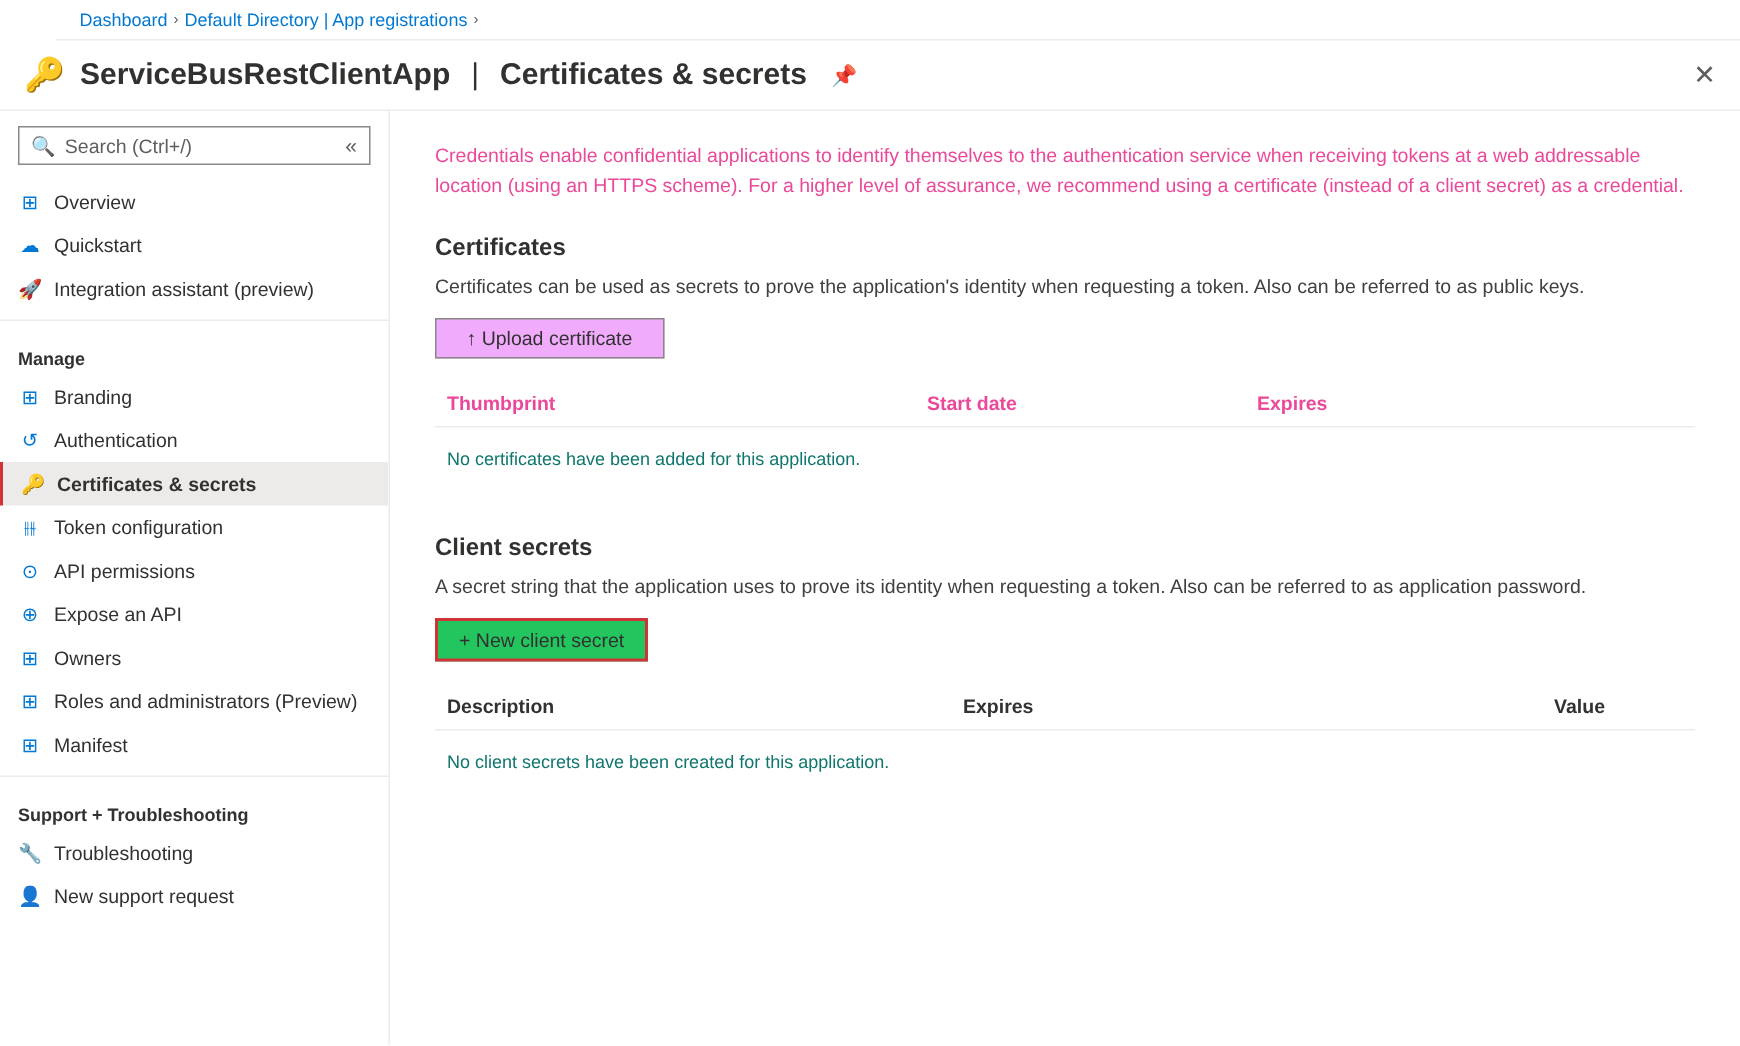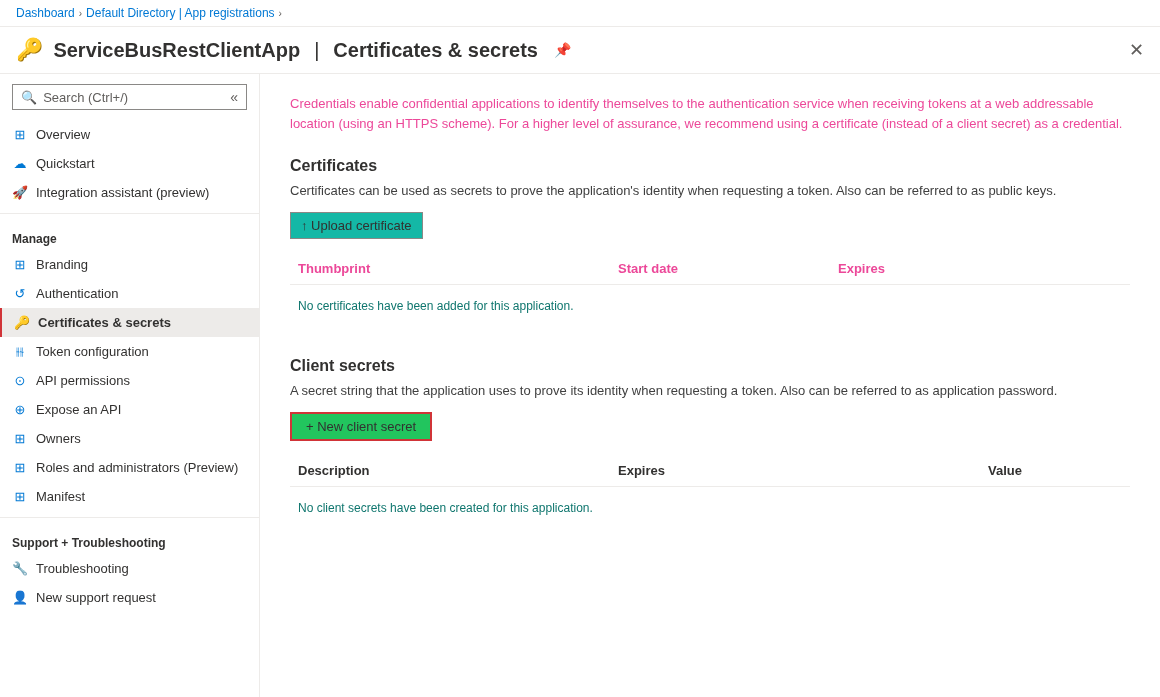--- a/index.html
+++ b/index.html
@@ -1,19 +1,19 @@
 <!DOCTYPE html>
 <html><head>
   <meta charset="utf-8">
   <style>
     * { box-sizing: border-box; margin: 0; padding: 0; }
     body { font-family: 'Segoe UI', Arial, sans-serif; font-size: 13px; color: #323130; background: #fff; height: 697px; width: 1160px; overflow: hidden; display: flex; flex-direction: column; }
 
     
-    .breadcrumb { display: flex; align-items: center; padding: 6px 16px; font-size: 12px; color: #0078d4; gap: 4px; border-bottom: 1px solid #edebe9; }
+    .breadcrumb { display: flex; align-items: center; padding: 6px 16px; font-size: 12px; color: #0078d4; gap: 4px; border-bottom: 1px solid #edebe9; margin-left: 37px; }
     .breadcrumb span { color: #605e5c; }
     .breadcrumb a { color: #0078d4; text-decoration: none; }
     .chevron { color: #605e5c; font-size: 10px; }
 
     
     .title-bar { display: flex; align-items: center; padding: 10px 16px; gap: 10px; border-bottom: 1px solid #edebe9; }
     .title-icon { font-size: 22px; }
     .title-text { font-size: 20px; font-weight: 600; color: #323130; }
     .title-separator { color: #323130; font-size: 20px; font-weight: 300; margin: 0 4px; }
     .title-sub { font-size: 20px; font-weight: 600; color: #323130; }
@@ -45,32 +45,32 @@
     .icon-gray { color: #605e5c; }
 
     
     .content { flex: 1; padding: 20px 30px; overflow-y: auto; }
     .content-description { font-size: 13px; color: #ec4899; line-height: 1.5; margin-bottom: 24px; max-width: 860px; }
 
     .section-title { font-size: 16px; font-weight: 600; color: #323130; margin-bottom: 8px; }
     .section-desc { font-size: 13px; color: #404040; margin-bottom: 14px; max-width: 860px; }
 
     
-    .btn-upload { display: inline-flex; align-items: center; gap: 6px; padding: 5px 10px; border: 1px solid #8a8886; background: #14b8a6; cursor: pointer; font-size: 13px; color: #323130; margin-bottom: 14px; }
+    .btn-upload { display: inline-flex; align-items: center; gap: 6px; padding: 5px 20px; border: 1px solid #8a8886; background: #f0abfc; cursor: pointer; font-size: 13px; color: #323130; margin-bottom: 14px; }
 
     
     .btn-new-secret { display: inline-flex; align-items: center; gap: 6px; padding: 5px 14px; border: 2px solid #d13438; background: #22c55e; cursor: pointer; font-size: 13px; color: #323130; margin-bottom: 14px; }
 
     
     .table-header { display: flex; padding: 8px 0; border-bottom: 1px solid #edebe9; font-weight: 600; font-size: 13px; color: #ec4899; }
     .table-header .col-thumb { width: 320px; padding: 0 8px; }
     .table-header .col-start { width: 220px; padding: 0 8px; }
     .table-header .col-expires { width: 200px; padding: 0 8px; }
 
-    .table-header-secrets { display: flex; padding: 8px 0; border-bottom: 1px solid #edebe9; font-weight: 600; font-size: 13px; color: #323130; }
+    .table-header-secrets { display: flex; padding: 8px 0; border-bottom: 1px solid #edebe9; font-weight: 600; font-size: 13px; color: #323130; gap: 24px; }
     .table-header-secrets .col-desc { width: 320px; padding: 0 8px; }
     .table-header-secrets .col-exp { width: 220px; padding: 0 8px; }
     .table-header-secrets .col-val { width: 200px; padding: 0 8px; text-align: right; }
 
     .empty-row { padding: 14px 8px; font-size: 12px; color: #0f766e; }
 
     .section-gap { margin-bottom: 30px; }
   </style>
 </head>
 <body>

